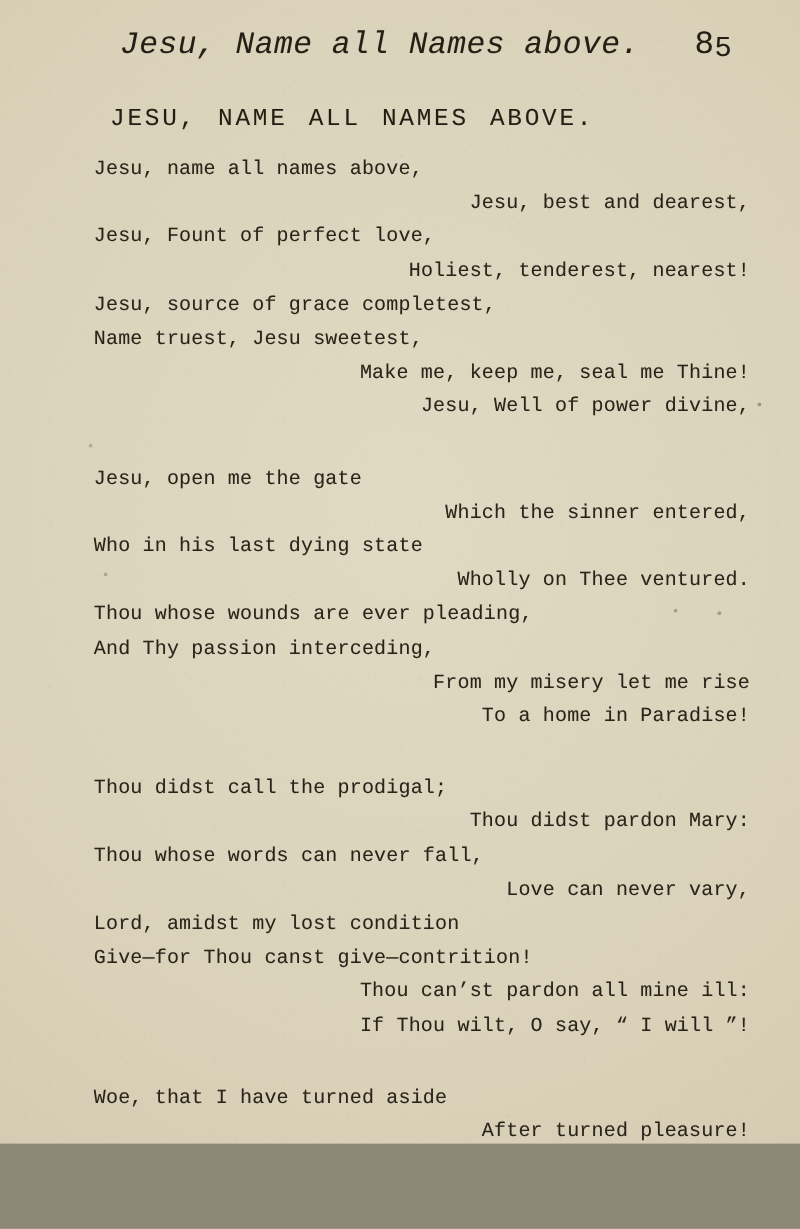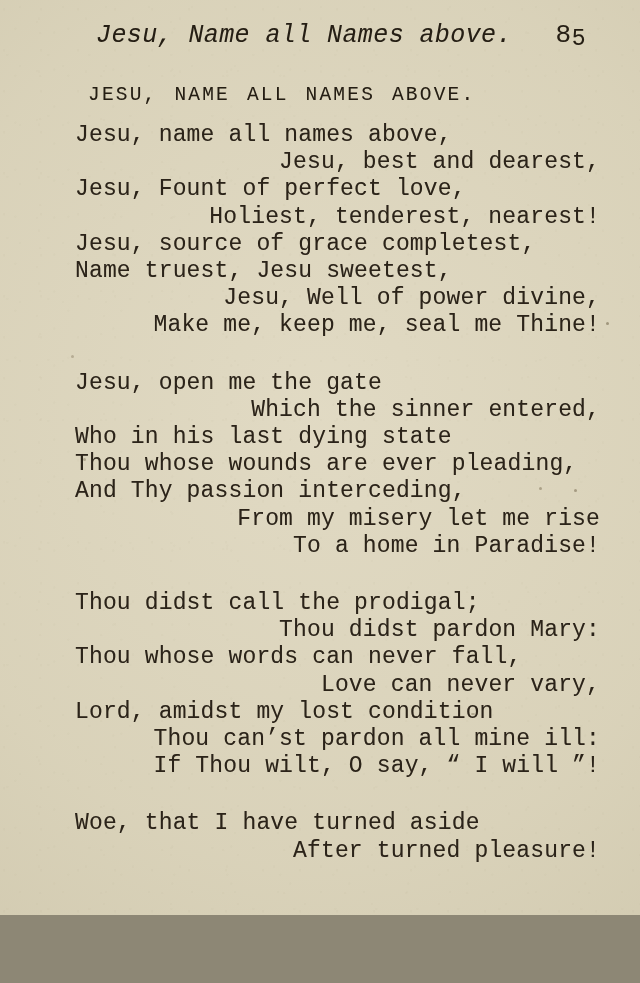--- a/index.html
+++ b/index.html
@@ -102,21 +102,21 @@
     color: #241d13;
     white-space: nowrap;
   }
 
   .stanza {
     margin: 0 0 30px 0;
   }
   .stanza:last-child { margin-bottom: 0; }
 
   .line {
-    font-size: 23px;
+    font-size: 16px;
     line-height: 27.2px;
     letter-spacing: 0.15px;
     white-space: nowrap;
     color: #2b2319;
   }
   .line.indent {
     padding-left: 26px;
     text-align: right;
   }
 
@@ -150,40 +150,42 @@
 
     <div class="hymn-title">JESU, NAME ALL NAMES ABOVE.</div>
 
     <div class="stanza">
       <div class="line">Jesu, name all names above,</div>
       <div class="line indent">Jesu, best and dearest,</div>
       <div class="line">Jesu, Fount of perfect love,</div>
       <div class="line indent">Holiest, tenderest, nearest!</div>
       <div class="line">Jesu, source of grace completest,</div>
       <div class="line">Name truest, Jesu sweetest,</div>
+      <div class="line indent">Make me, keep me, seal me Thine!</div>
       <div class="line indent">Jesu, Well of power divine,</div>
-      <div class="line indent">Make me, keep me, seal me Thine!</div>
     </div>
 
     <div class="stanza">
       <div class="line">Jesu, open me the gate</div>
       <div class="line indent">Which the sinner entered,</div>
       <div class="line">Who in his last dying state</div>
+      <div class="line indent">Wholly on Thee ventured.</div>
       <div class="line">Thou whose wounds are ever pleading,</div>
       <div class="line">And Thy passion interceding,</div>
       <div class="line indent">From my misery let me rise</div>
       <div class="line indent">To a home in Paradise!</div>
     </div>
 
     <div class="stanza">
       <div class="line">Thou didst call the prodigal;</div>
       <div class="line indent">Thou didst pardon Mary:</div>
       <div class="line">Thou whose words can never fall,</div>
       <div class="line indent">Love can never vary,</div>
       <div class="line">Lord, amidst my lost condition</div>
+      <div class="line">Give—for Thou canst give—contrition!</div>
       <div class="line indent">Thou can’st pardon all mine ill:</div>
       <div class="line indent">If Thou wilt, O say, “ I will ”!</div>
     </div>
 
     <div class="stanza">
       <div class="line">Woe, that I have turned aside</div>
       <div class="line indent">After turned pleasure!</div>
     </div>
 
   </div>

